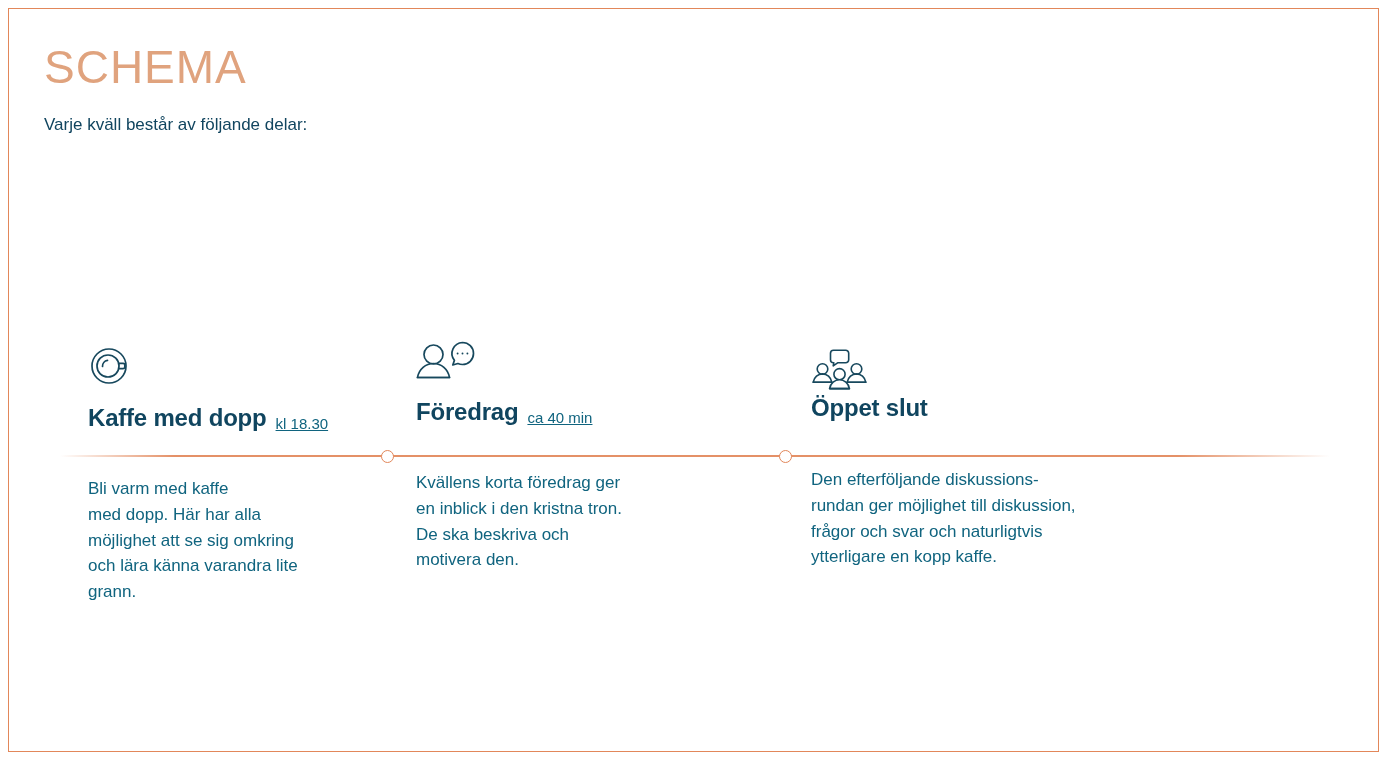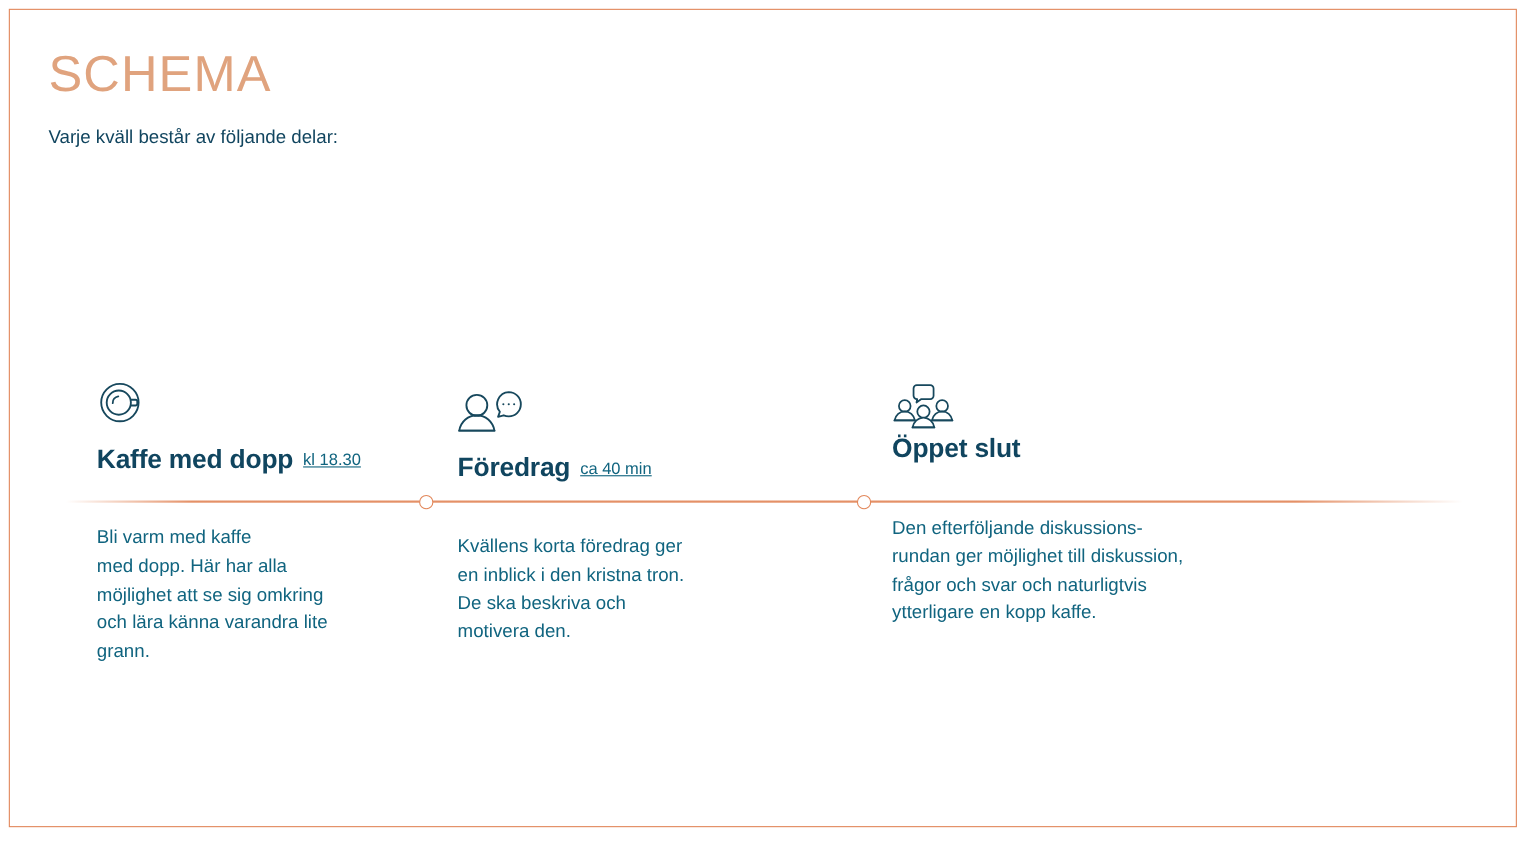--- a/index.html
+++ b/index.html
@@ -81,33 +81,33 @@
     box-sizing: border-box;
   }
   .node.n1 { left: 381px; }
   .node.n2 { left: 779px; }
 
   
   .col {
     position: absolute;
   }
   .col-1 { left: 88px;  top: 344px; width: 290px; }
-  .col-2 { left: 416px; top: 352px; width: 300px; }
+  .col-2 { left: 416px; top: 338px; width: 300px; }
   .col-3 { left: 811px; top: 348px; width: 420px; }
 
   .icon-wrap {
     height: 46px;
     display: block;
     color: #17485d;
   }
   .icon-wrap svg { display: block; }
 
   .head-row {
     display: flex;
-    align-items: center;
+    align-items: flex-end;
     white-space: nowrap;
   }
   .col-1 .head-row { margin-top: 14px; }
   .col-2 .head-row { margin-top: 14px; }
   .col-3 .head-row { }
 
   .head-title {
     font-size: 24px;
     font-weight: 700;
     color: #10455f;

